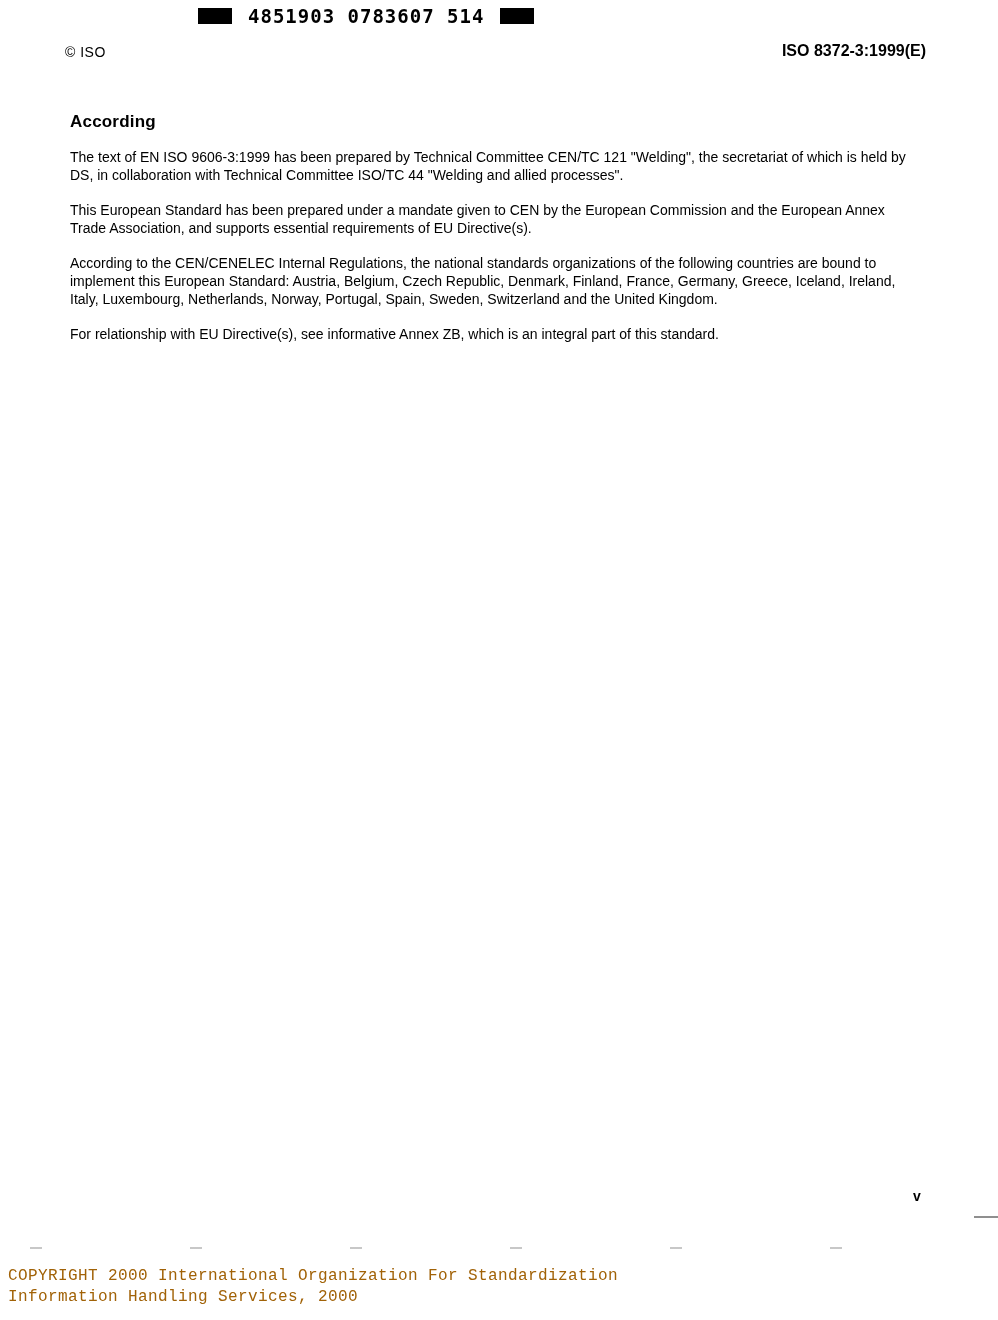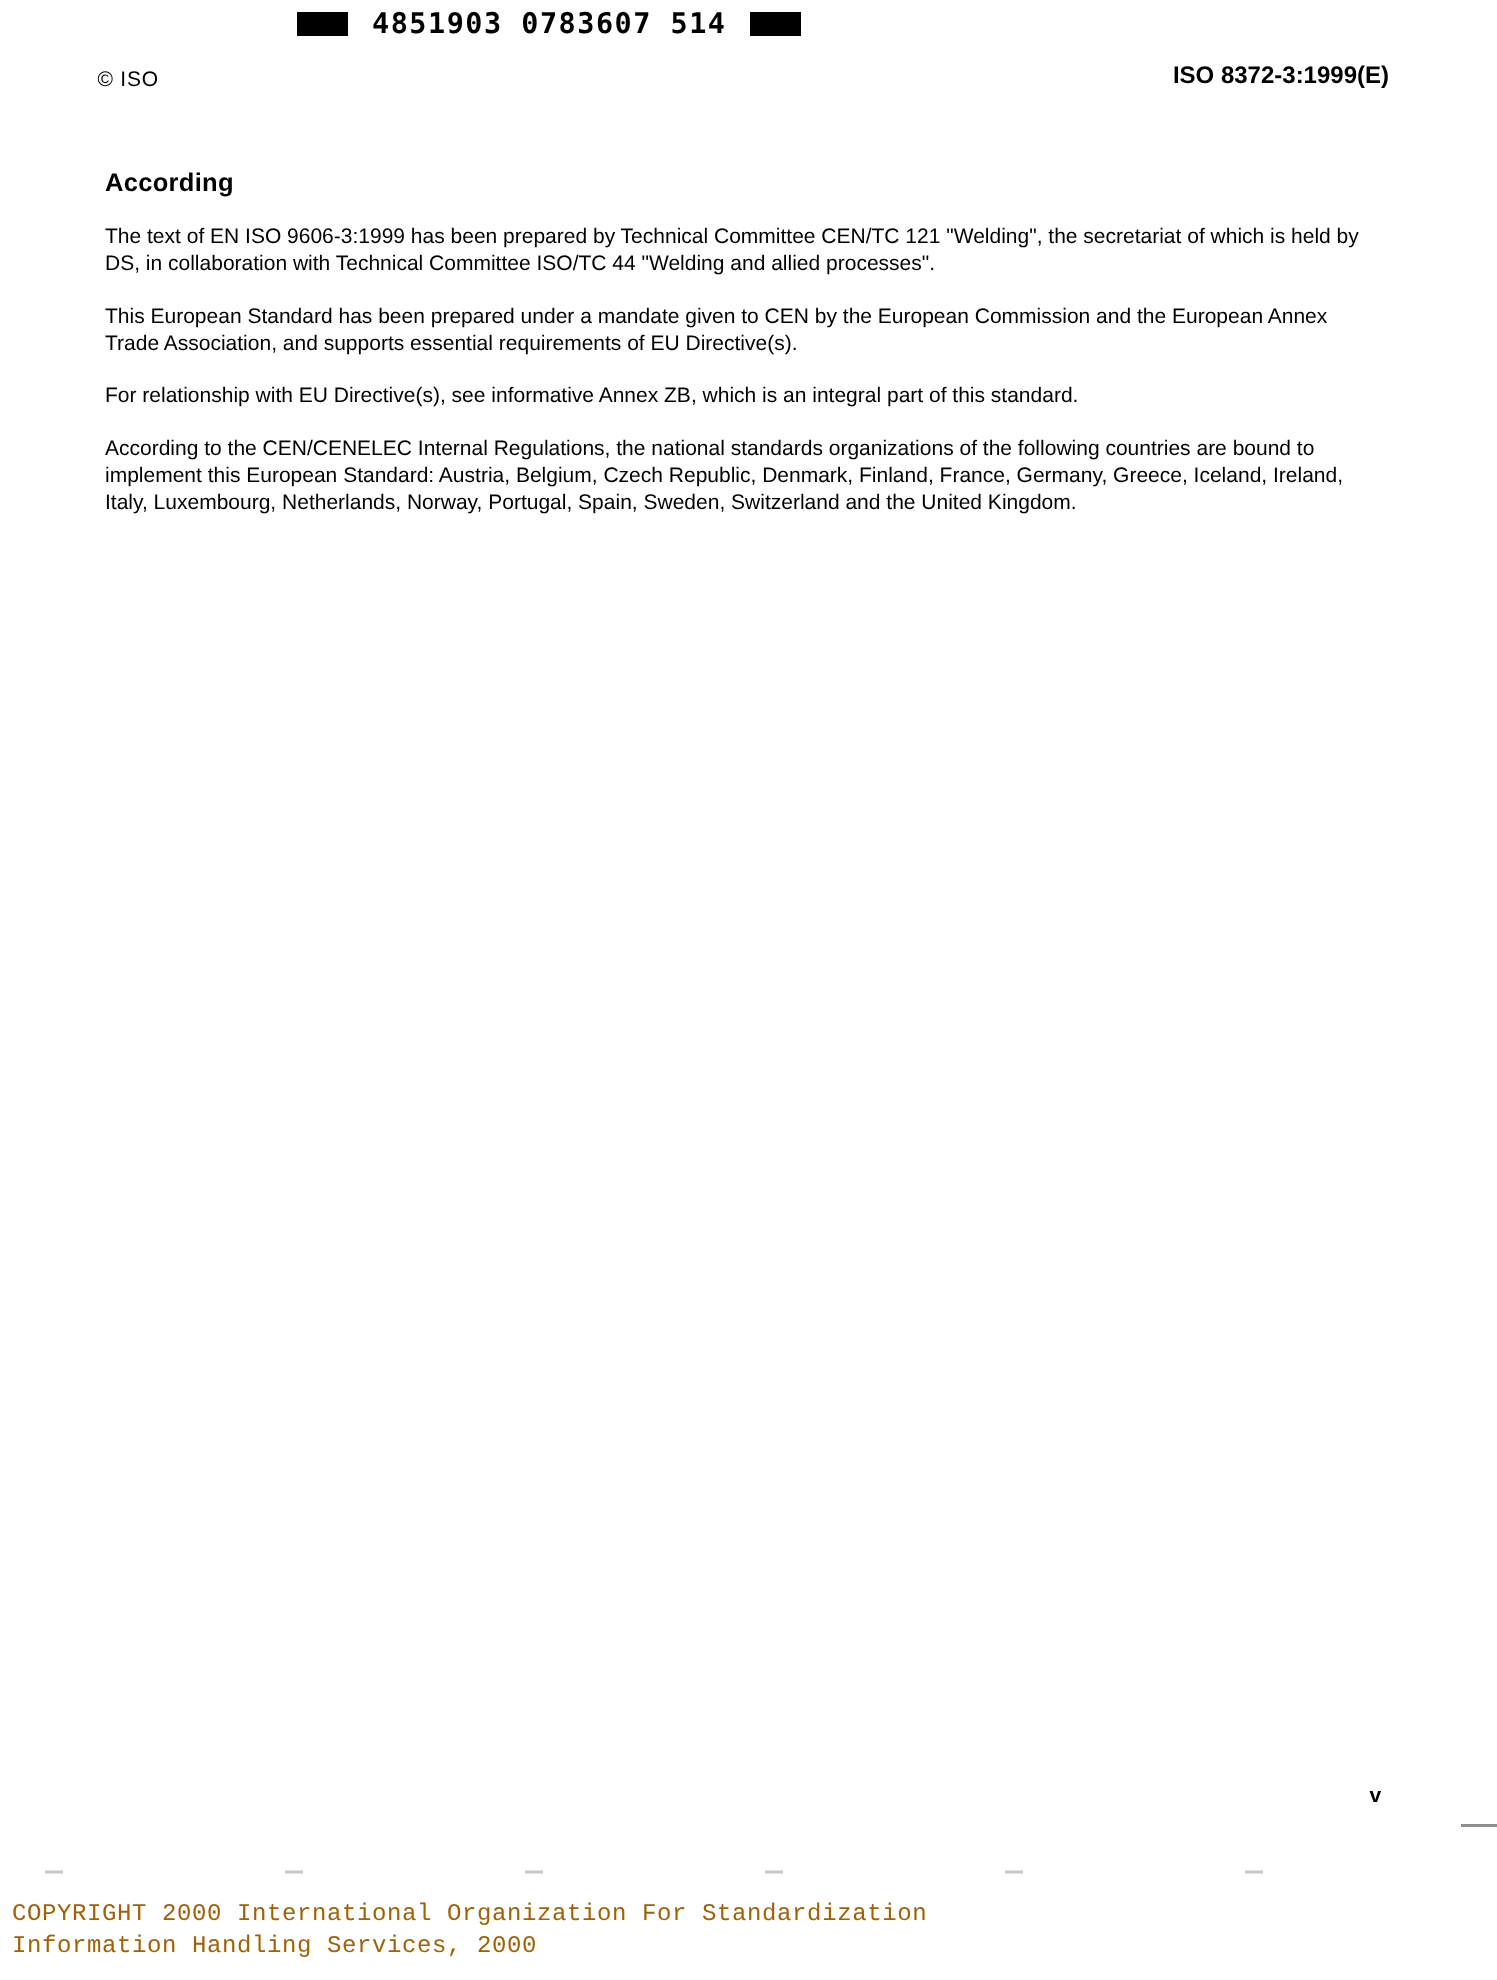--- a/index.html
+++ b/index.html
@@ -128,22 +128,22 @@
   <div class="header-row">
     <span class="copyright-iso">© ISO</span>
     <span class="standard-ref">ISO 8372-3:1999(E)</span>
   </div>
 
   <h1 class="foreword-title">According</h1>
 
   <div class="content">
     <p>The text of EN ISO 9606-3:1999 has been prepared by Technical Committee CEN/TC 121 "Welding", the secretariat of which is held by DS, in collaboration with Technical Committee ISO/TC 44 "Welding and allied processes".</p>
     <p>This European Standard has been prepared under a mandate given to CEN by the European Commission and the European Annex Trade Association, and supports essential requirements of EU Directive(s).</p>
+    <p>According to the CEN/CENELEC Internal Regulations, the national standards organizations of the following countries are bound to implement this European Standard: Austria, Belgium, Czech Republic, Denmark, Finland, France, Germany, Greece, Iceland, Ireland, Italy, Luxembourg, Netherlands, Norway, Portugal, Spain, Sweden, Switzerland and the United Kingdom.</p>
     <p>For relationship with EU Directive(s), see informative Annex ZB, which is an integral part of this standard.</p>
-    <p>According to the CEN/CENELEC Internal Regulations, the national standards organizations of the following countries are bound to implement this European Standard: Austria, Belgium, Czech Republic, Denmark, Finland, France, Germany, Greece, Iceland, Ireland, Italy, Luxembourg, Netherlands, Norway, Portugal, Spain, Sweden, Switzerland and the United Kingdom.</p>
   </div>
 
   <div class="page-number">v</div>
 
   <div class="scan-tick"></div>
   <div class="scan-line"></div>
 
   <div class="footer">
     <div>COPYRIGHT 2000 International Organization For Standardization</div>
     <div>Information Handling Services, 2000</div>

